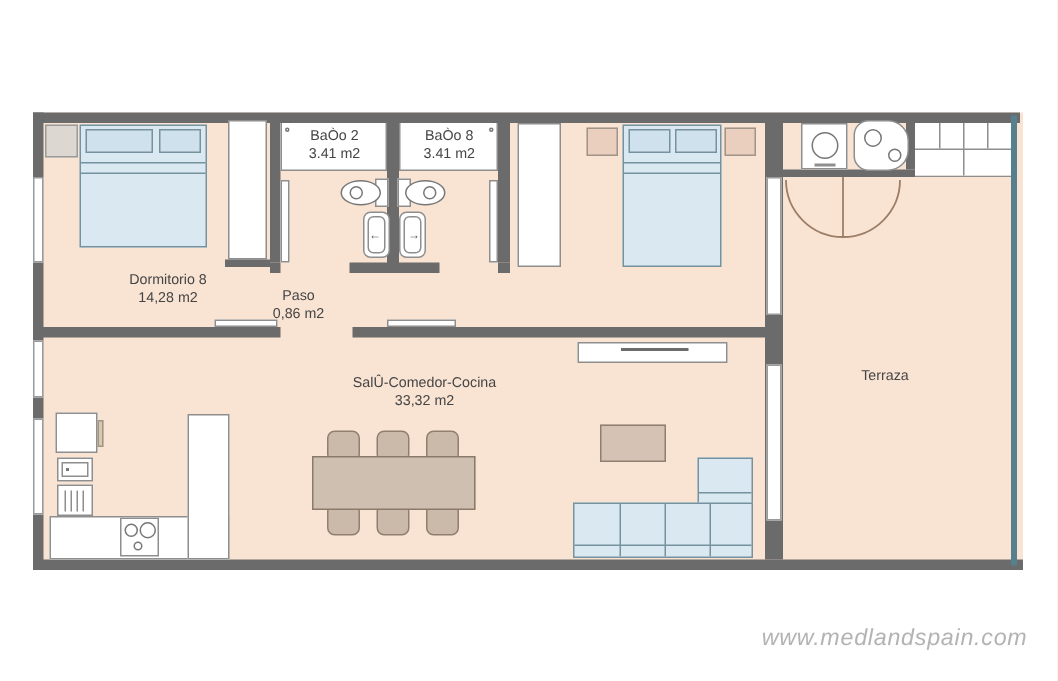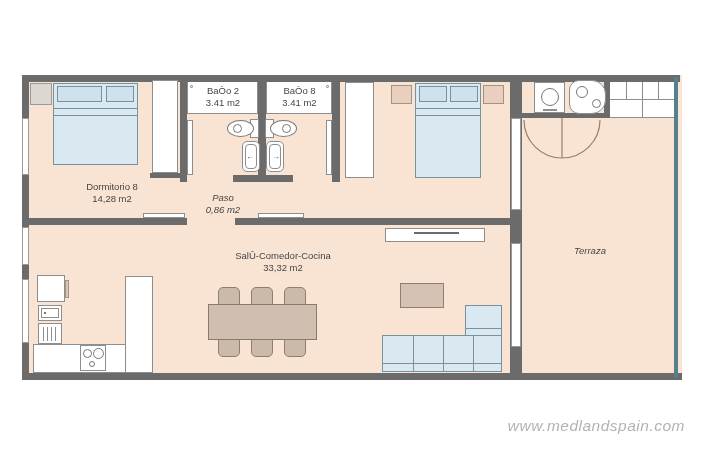--- a/index.html
+++ b/index.html
@@ -172,26 +172,26 @@
   <div class="label" style="left:166px;top:10px;width:70px;">
     <span>BaÒo 2</span>
     <span>3.41 m2</span>
   </div>
   <div class="label" style="left:245px;top:10px;width:65px;">
     <span>BaÒo 8</span>
     <span>3.41 m2</span>
   </div>
   <div class="label" style="left:353px;top:108px;width:124px;">
   </div>
-  <div class="label" style="left:161px;top:117px;width:80px;font-style:italic;">
+  <div class="label" style="left:137px;top:117px;width:80px;">
     <span>Paso</span>
     <span>0,86 m2</span>
   </div>
   <div class="label" style="left:181px;top:175px;width:160px;">
     <span>SalÛ-Comedor-Cocina</span>
     <span>33,32 m2</span>
   </div>
-  <div class="label" style="left:506px;top:170px;width:124px;font-style:italic;">
+  <div class="label" style="left:506px;top:170px;width:124px;">
     <span>Terraza</span>
   </div>
 </div>
 
 <div class="watermark">www.medlandspain.com</div>
 
 </body></html>

